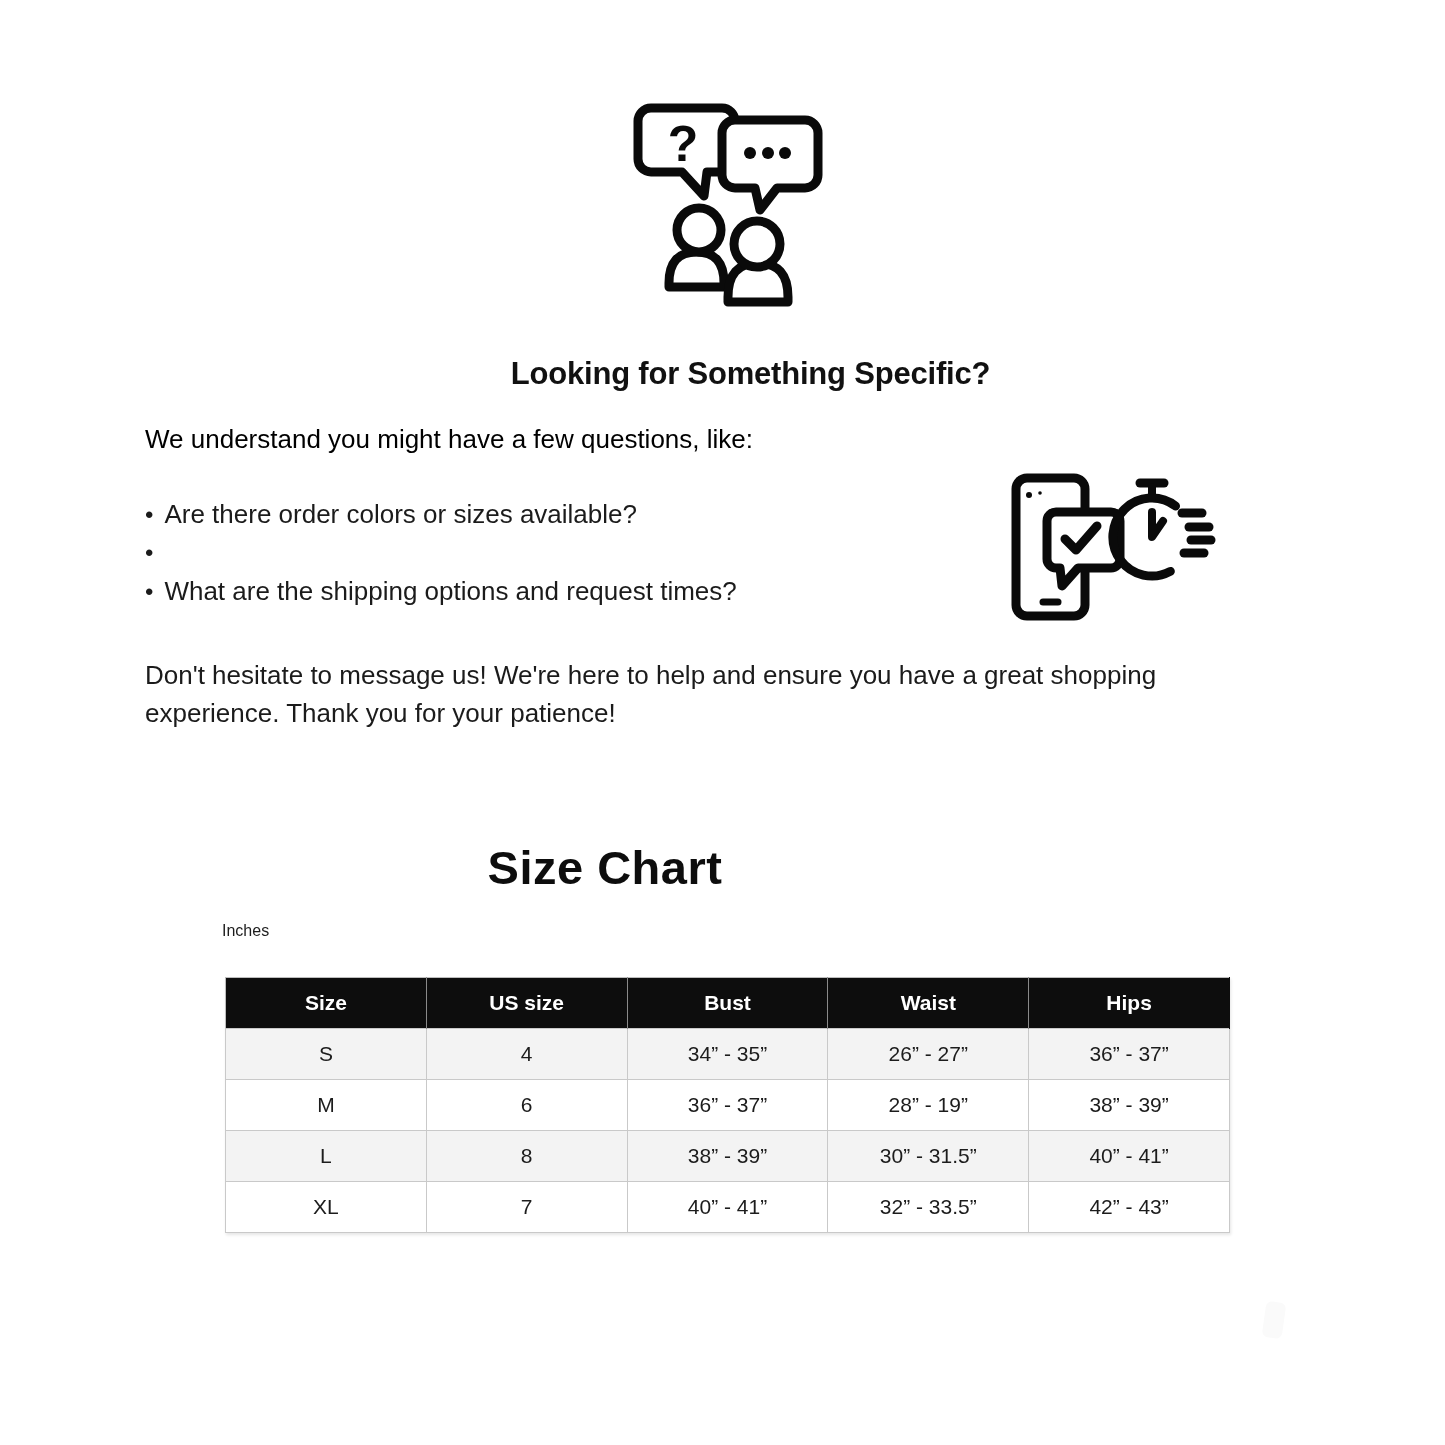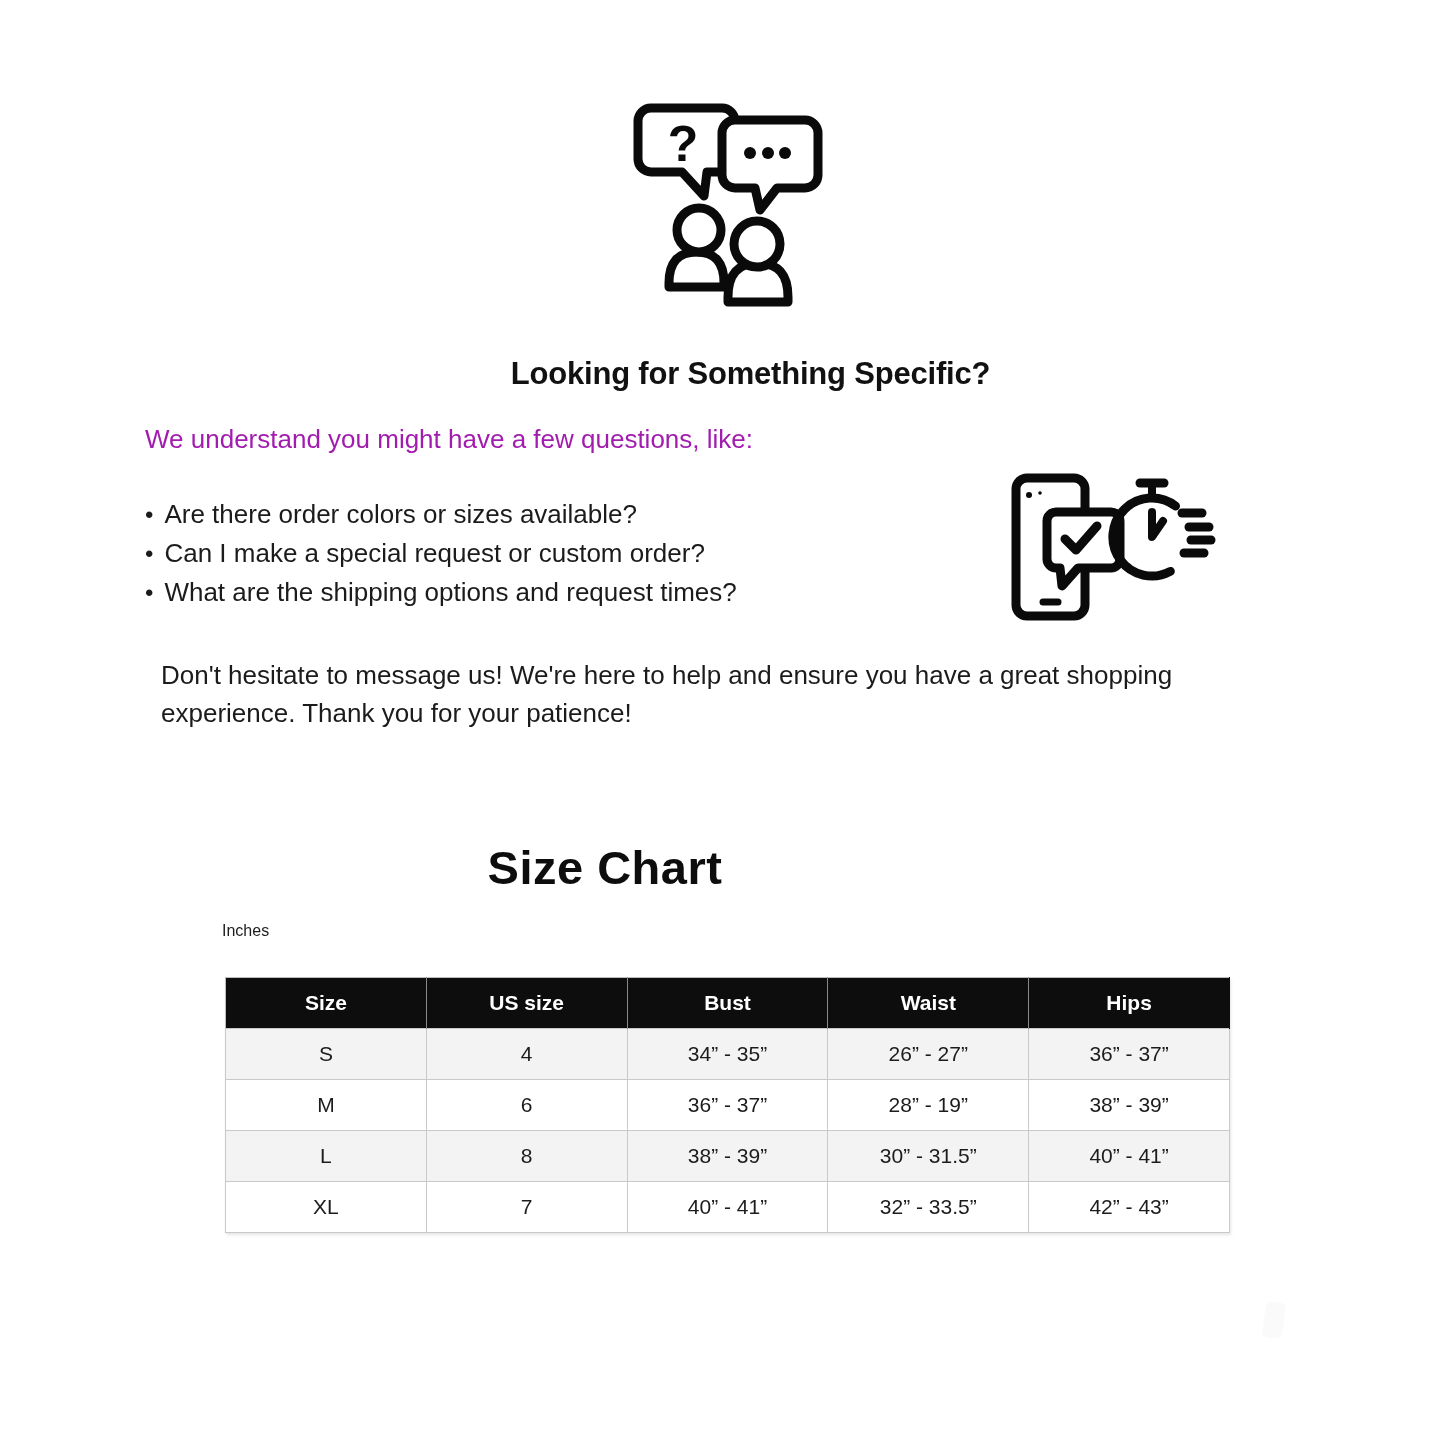--- a/index.html
+++ b/index.html
@@ -18,30 +18,30 @@
 
   
   .main-heading{
     left:0;top:356px;width:1445px;
     text-align:center;
     font-size:31px;font-weight:bold;color:#111;
     transform:translateX(28px);
     letter-spacing:-0.2px;
   }
 
-  .intro{left:145px;top:424px;font-size:26px;color:#a21caf;}
+  .intro{left:145px;top:424px;font-size:26px;color:#000000;}
 
   .questions{left:145px;top:501px;}
   .q-item{display:flex;align-items:baseline;margin-bottom:12px;font-size:26px;line-height:26px;}
   .q-bullet{font-size:24px;margin-right:11px;}
 
   .reply-icon{left:1000px;top:462px;width:218px;height:162px;}
 
   .closing{
-    left:161px;top:656px;width:1140px;
+    left:145px;top:656px;width:1140px;
     font-size:26px;line-height:38px;color:#1b1b1b;
   }
 
   .size-chart-title{
     left:0;top:840px;width:1210px;text-align:center;
     font-size:47px;font-weight:bold;color:#0d0d0d;
     letter-spacing:0.5px;
   }
 
   .unit-label{left:222px;top:922px;font-size:16px;color:#1c1c1c;}
@@ -105,21 +105,20 @@
 
 <div class="abs intro">We understand you might have a few questions, like:</div>
 
 <div class="abs questions">
   <div class="q-item">
     <span class="q-bullet">•</span>
     <span class="q-text">Are there order colors or sizes available?</span>
   </div>
   <div class="q-item">
     <span class="q-bullet">•</span>
-    <span class="q-text">Can I make a special request or custom order?</span>
   </div>
   <div class="q-item">
     <span class="q-bullet">•</span>
     <span class="q-text">What are the shipping options and request times?</span>
   </div>
 </div>
 
 <svg class="abs reply-icon" viewBox="0 0 218 162" xmlns="http://www.w3.org/2000/svg">
   <g stroke="#0a0a0a" stroke-width="9" fill="none" stroke-linecap="round" stroke-linejoin="round">
     <rect x="16" y="16" width="69" height="138" rx="11" fill="#ffffff"></rect>

